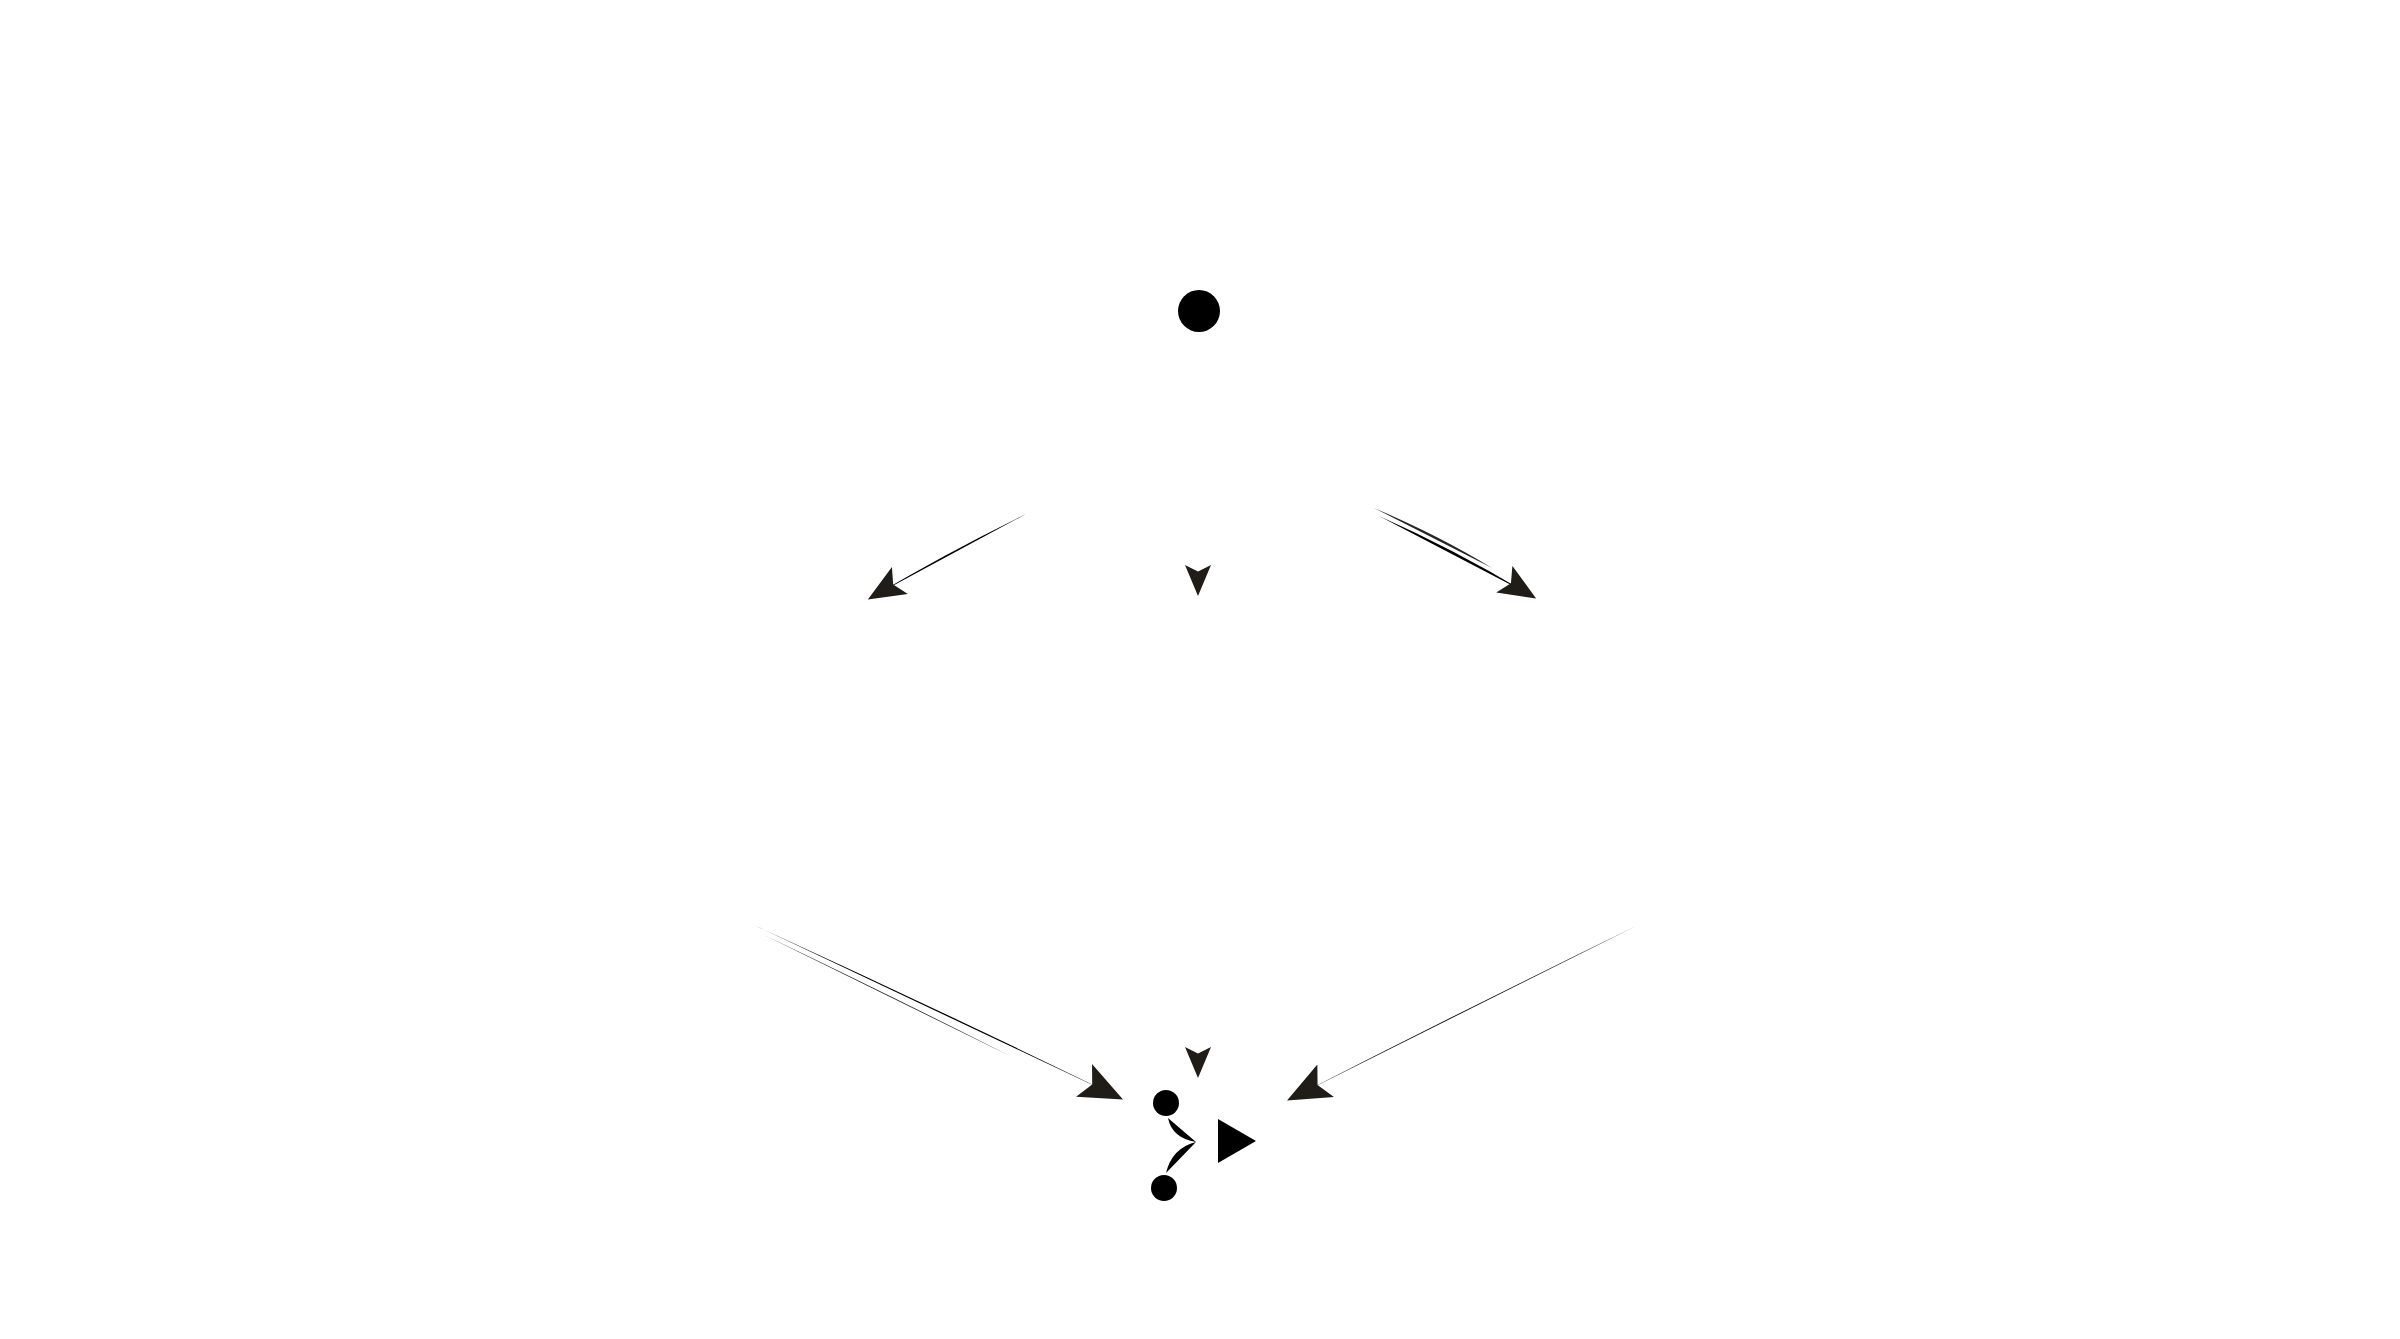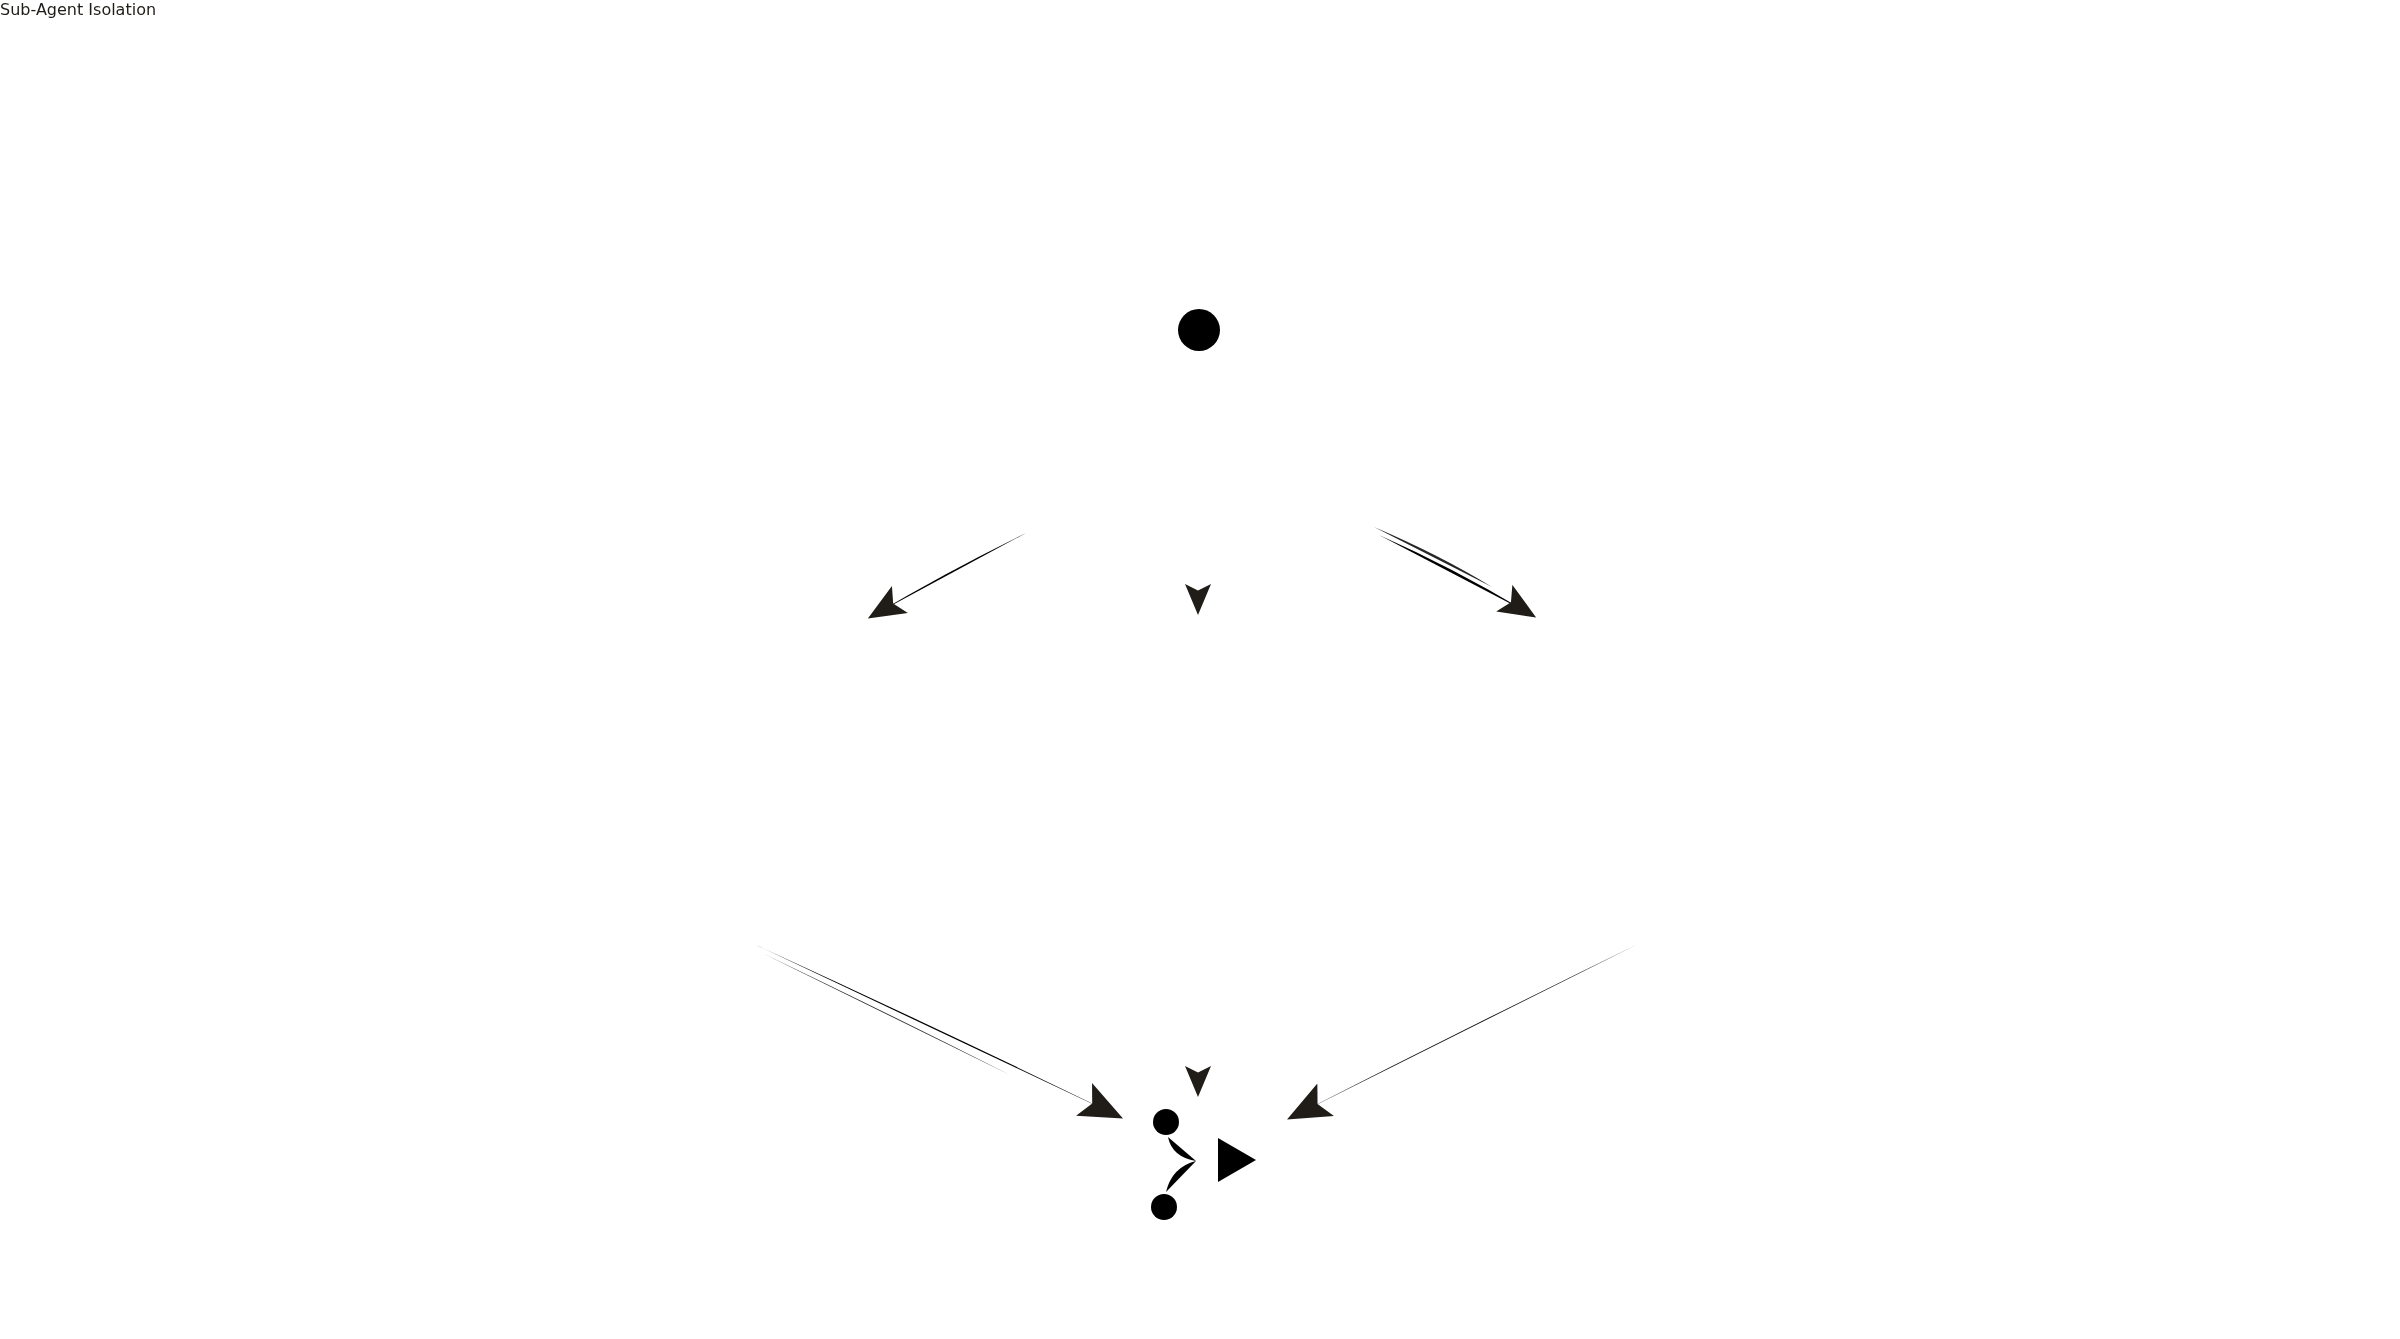--- a/index.html
+++ b/index.html
@@ -58,25 +58,20 @@
   .ink-stroke{stroke:var(--ink);fill:none;stroke-linecap:round;stroke-linejoin:round}
   .ink-fill{fill:var(--ink);stroke:none}
 </style>
 </head>
 <body>
 
 <div id="stage">
   <div class="paper"></div>
 
   
-  <div class="title-box">
-    <div class="title-inner">
-      <div class="title-text">Sub-Agent Isolation</div>
-    </div>
-  </div>
 
   
   <svg class="overlay" viewBox="0 0 2400 1339">
     <defs>
       <marker id="ah" markerWidth="8" markerHeight="7" refX="5.4" refY="2.6" orient="auto">
         <path d="M0,0 L6.2,2.6 L0,5.2 L1.3,2.6 Z" fill="#201d18"></path>
       </marker>
     </defs>
 
     <g>

